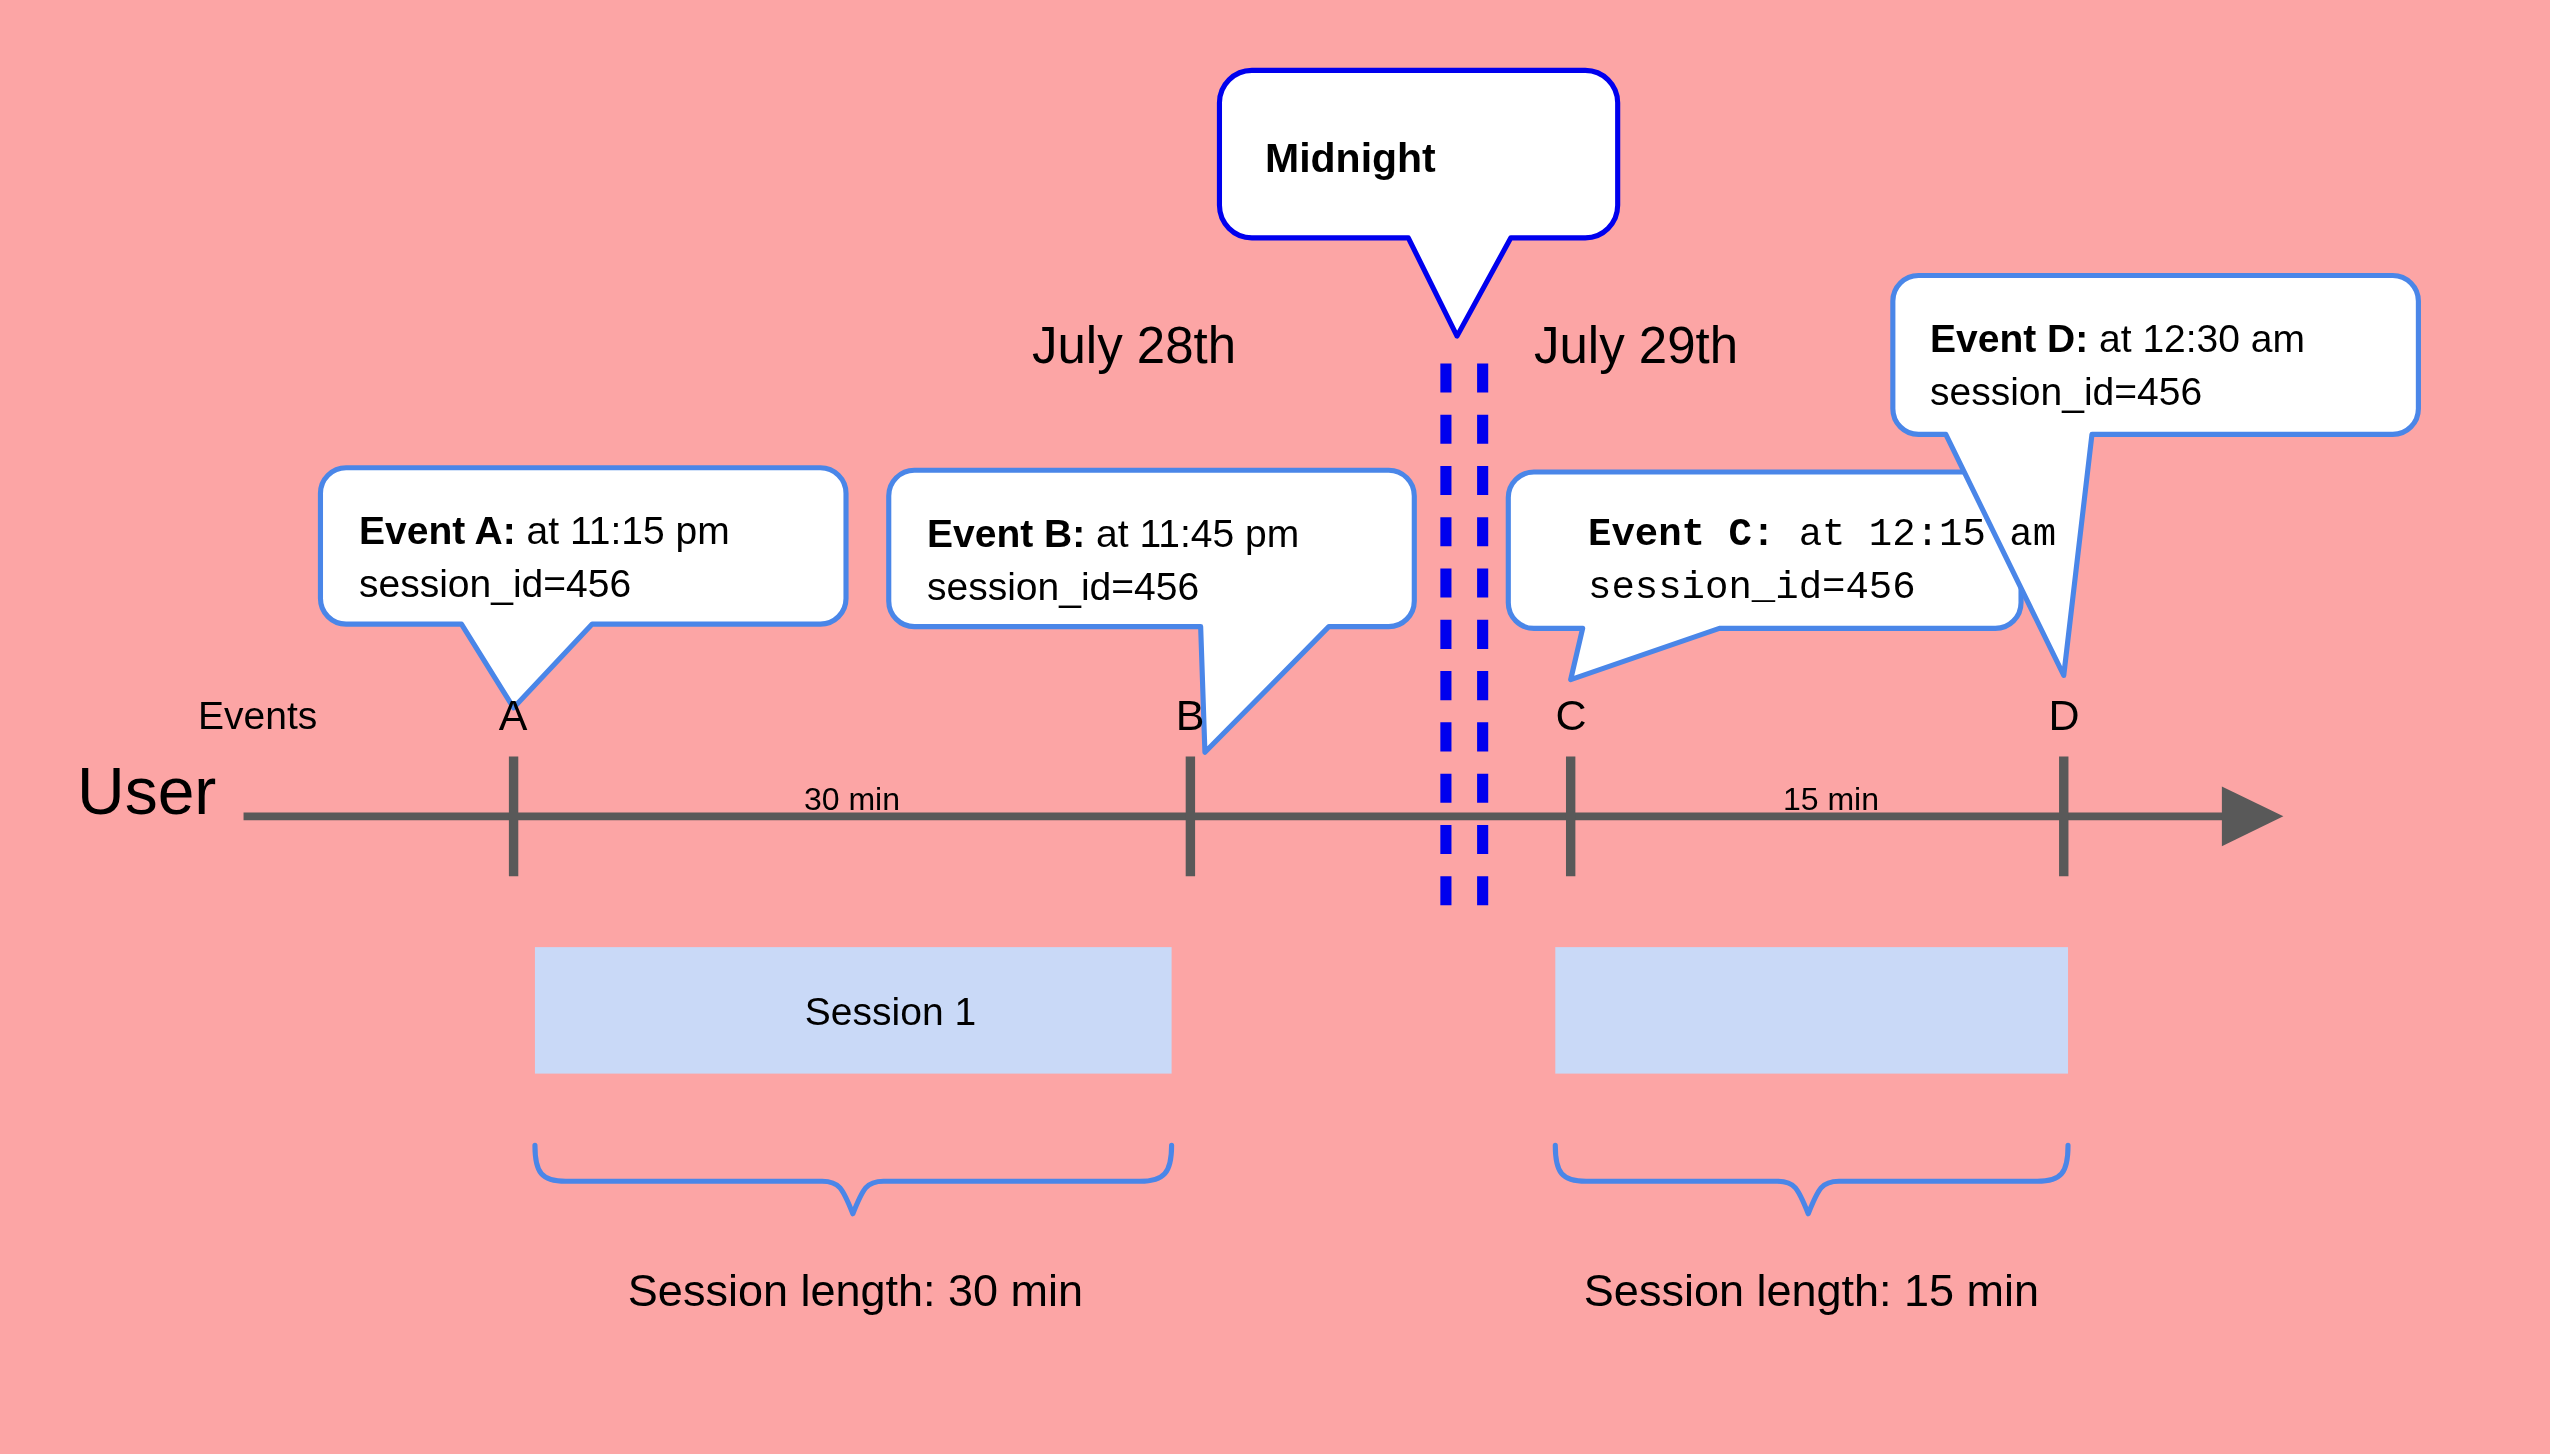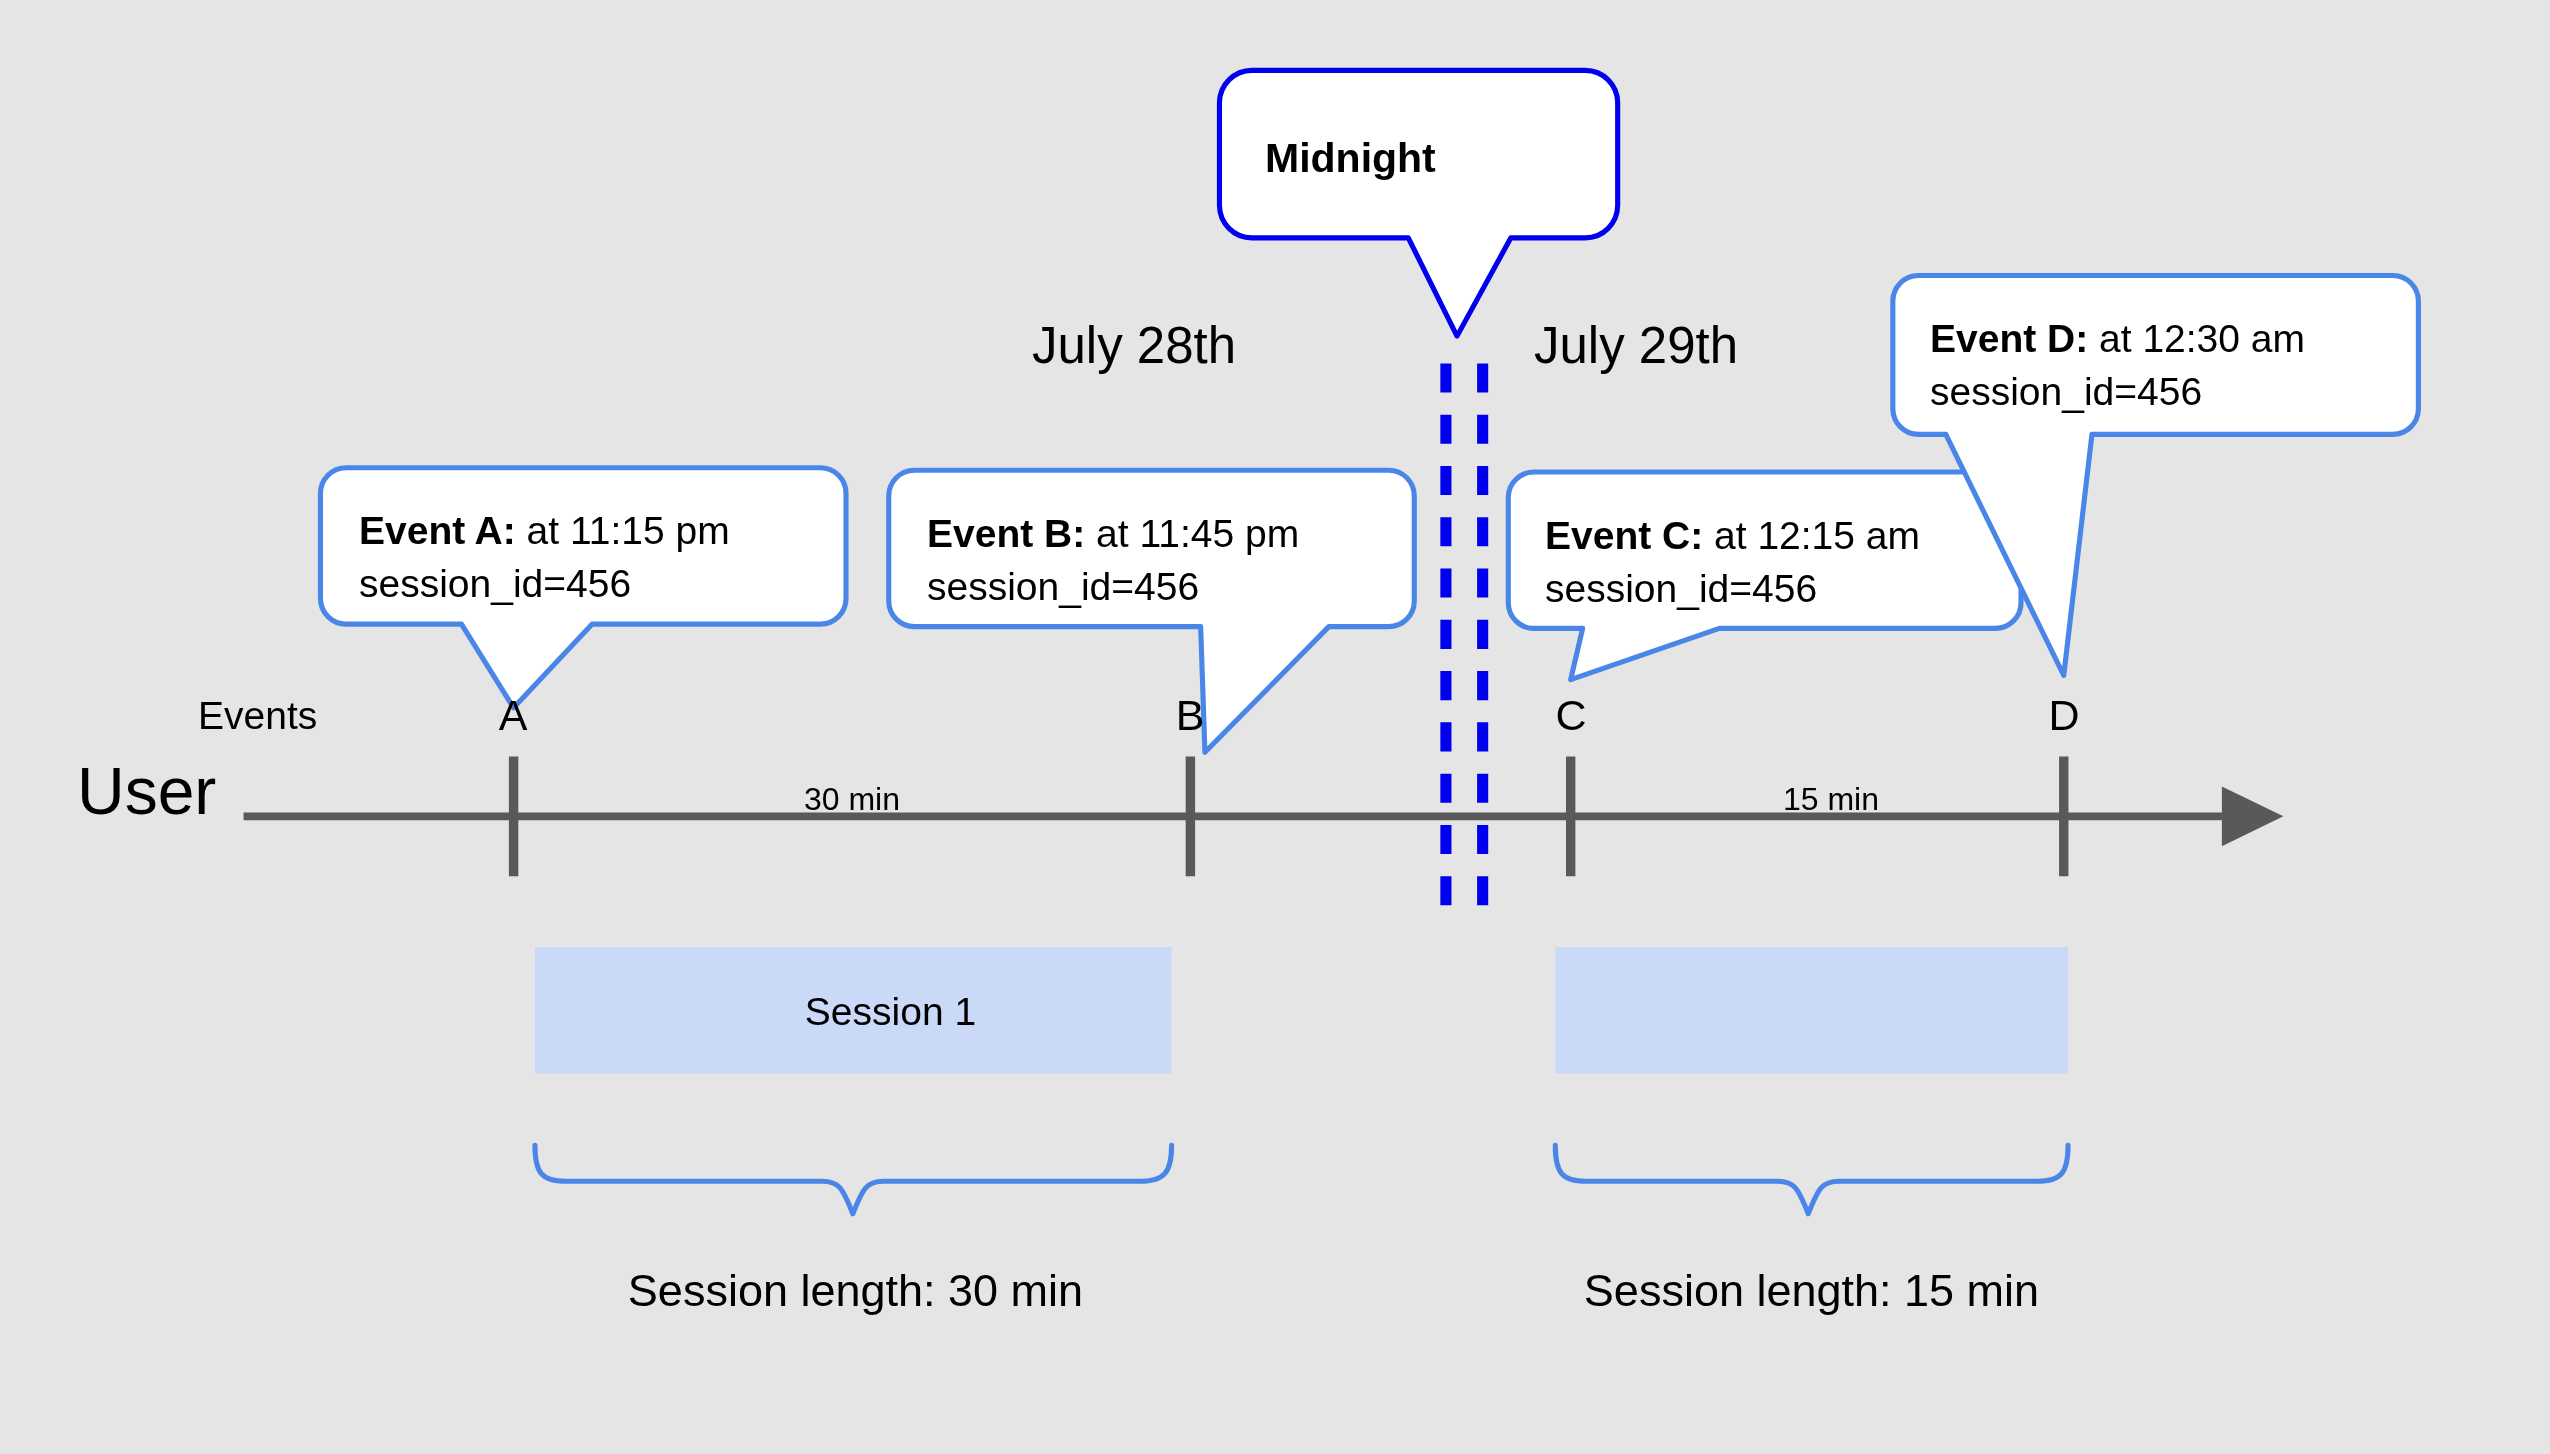--- a/index.html
+++ b/index.html
@@ -4,21 +4,21 @@
 <style>
   html, body {
     margin: 0;
     padding: 0;
     background: #ffffff;
   }
   #stage {
     position: relative;
     width: 2550px;
     height: 1455px;
-    background: #e5e5e5;
+    background: #fca5a5;
     overflow: hidden;
     font-family: "Liberation Sans", sans-serif;
     color: #000000;
   }
   #vecs {
     position: absolute;
     left: 0;
     top: 0;
     width: 2550px;
     height: 1455px;
@@ -219,21 +219,21 @@
   <div class="callout-text" style="left:359px; top:504px;">
     <div><b>Event A:</b><span> at 11:15 pm</span></div>
     <div>session_id=456</div>
   </div>
 
   <div class="callout-text" style="left:927px; top:507px;">
     <div><b>Event B:</b><span> at 11:45 pm</span></div>
     <div>session_id=456</div>
   </div>
 
-  <div class="callout-text" style="left:1545px; top:509px;">
+  <div class="callout-text" style="left:1588px; top:509px;font-family:Liberation Mono, monospace;">
     <div><b>Event C:</b><span> at 12:15 am</span></div>
     <div>session_id=456</div>
   </div>
 
   <div class="callout-text" style="left:1930px; top:312px;">
     <div><b>Event D:</b><span> at 12:30 am</span></div>
     <div>session_id=456</div>
   </div>
 
   <div class="events-label" style="left:198px; top:694px;">Events</div>

